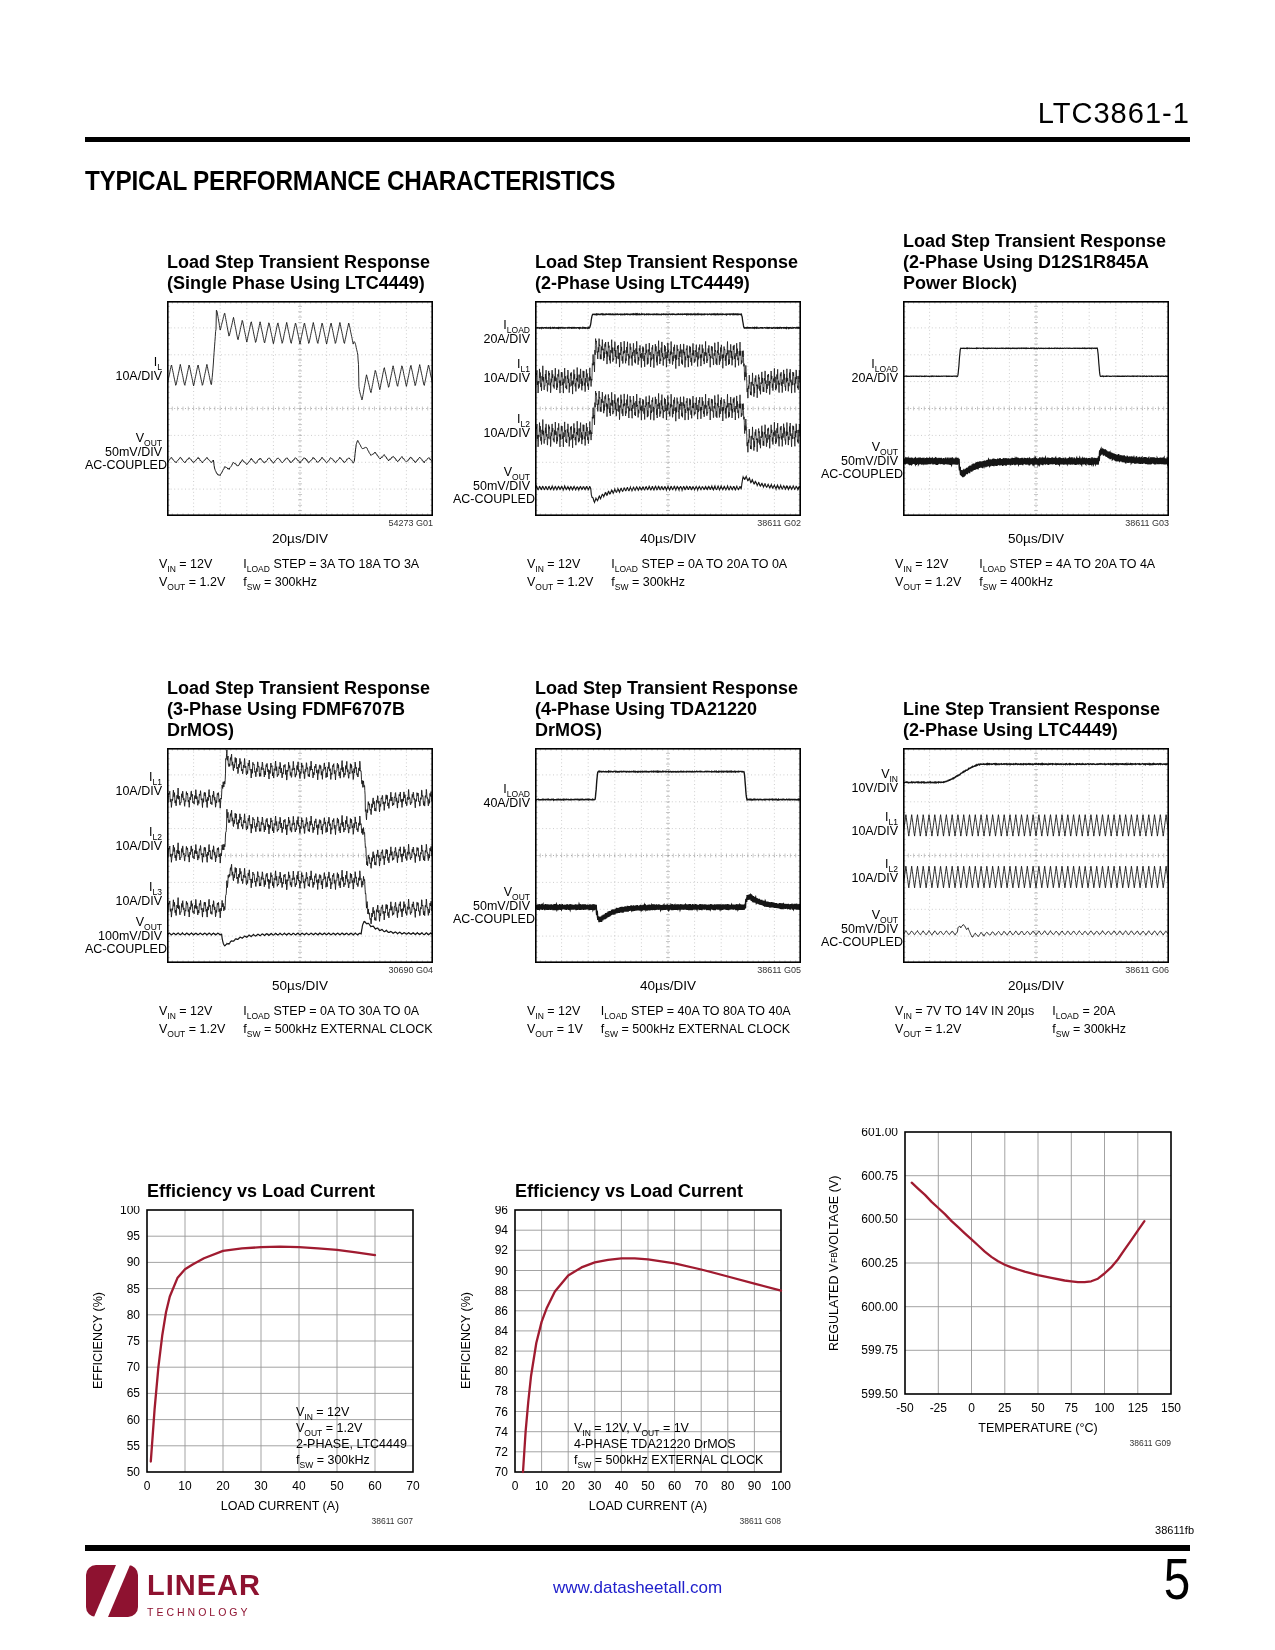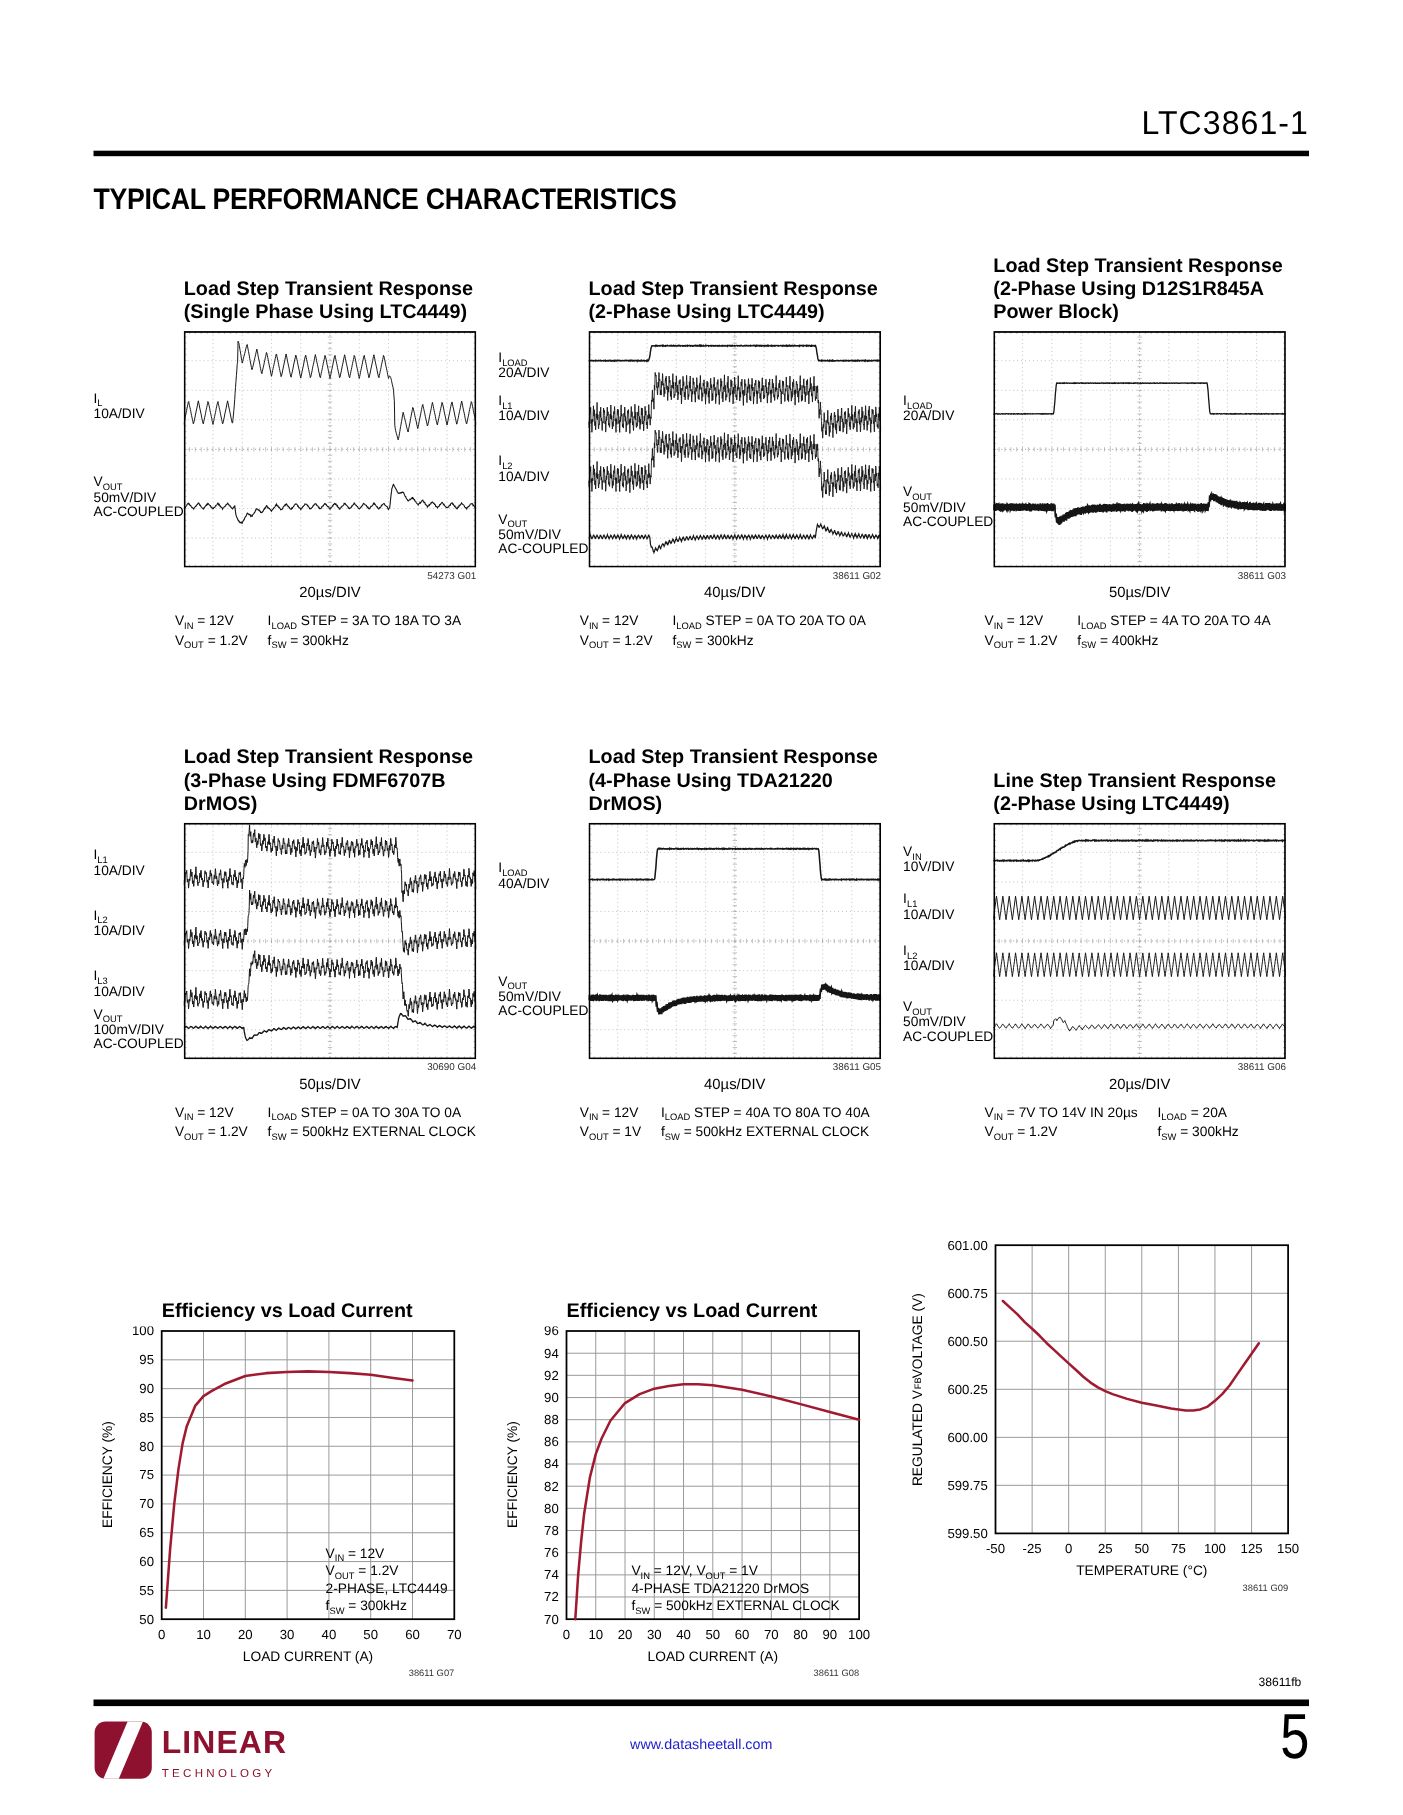--- a/index.html
+++ b/index.html
@@ -18,41 +18,41 @@
   .chart-row{display:grid;grid-template-columns:368px 368px 369px}
   .row-1{margin-bottom:70px}
   .row-2{margin-bottom:90px}
   .cell{position:relative}
 
   .chart-title{min-height:68px;display:flex;flex-direction:column;justify-content:flex-end;
                font-weight:700;font-size:18px;line-height:21px;margin:12px 0 7px 82px}
   .line-cell .chart-title{min-height:62px;margin-bottom:4px}
 
   .scope-body{display:flex;height:215px}
-  .scope-labels{width:82px;position:relative;font-size:12.5px;line-height:13.5px;text-align:left}
+  .scope-labels{width:82px;position:relative;font-size:12.5px;line-height:13.5px;text-align:right}
   .scope-lab{position:absolute;right:5px;left:0;white-space:nowrap}
   .scope-plot{position:relative;width:266px}
   .scope-plot svg{display:block}
   .wm{position:absolute;right:0;top:217px;font-size:9px;color:#333;white-space:nowrap}
   .timebase{margin-left:82px;width:266px;text-align:center;font-size:13.5px;margin-top:15px}
   .conds{display:flex;gap:18px;margin:9px 0 0 74px;font-size:12.5px;line-height:18px;white-space:nowrap}
 
   .line-body{position:relative}
   .anno{position:absolute;font-size:12.5px;line-height:16px;white-space:nowrap}
   .ylab{position:absolute;writing-mode:vertical-rl;transform:rotate(180deg);font-size:12.5px;
         display:flex;align-items:center;justify-content:center;white-space:nowrap}
 
-  .doc-code{position:absolute;top:1524px;right:92px;font-size:11px}
+  .doc-code{position:absolute;top:1524px;right:81px;font-size:11px}
   .footer-bar{position:absolute;top:1545px;left:85px;width:1105px;height:6px;background:#000}
   .footer-logo{position:absolute;top:1562px;left:85px;display:flex;align-items:center}
   .logo-text{margin-left:6px;margin-top:8px}
   .logo-primary{display:block;font-size:29px;font-weight:700;letter-spacing:1px;color:#8E1230;line-height:26px}
   .logo-secondary{display:block;font-size:10.5px;letter-spacing:3px;color:#8E1230;margin-top:8px}
   .footer-link{position:absolute;top:1578px;left:50%;transform:translateX(-50%);
-               font-size:13px;color:#2121cc;text-decoration:none}
+               font-size:17px;color:#2121cc;text-decoration:none}
   .page-num{position:absolute;top:1550px;right:85px;font-size:58px;line-height:58px;
             transform:scaleX(0.82);transform-origin:right}
 </style>
 </head>
 <body>
 
 <div class="hdr-part">LTC3861-1</div>
 <div class="hdr-rule"></div>
 <div class="section-title">TYPICAL PERFORMANCE CHARACTERISTICS</div>
 

